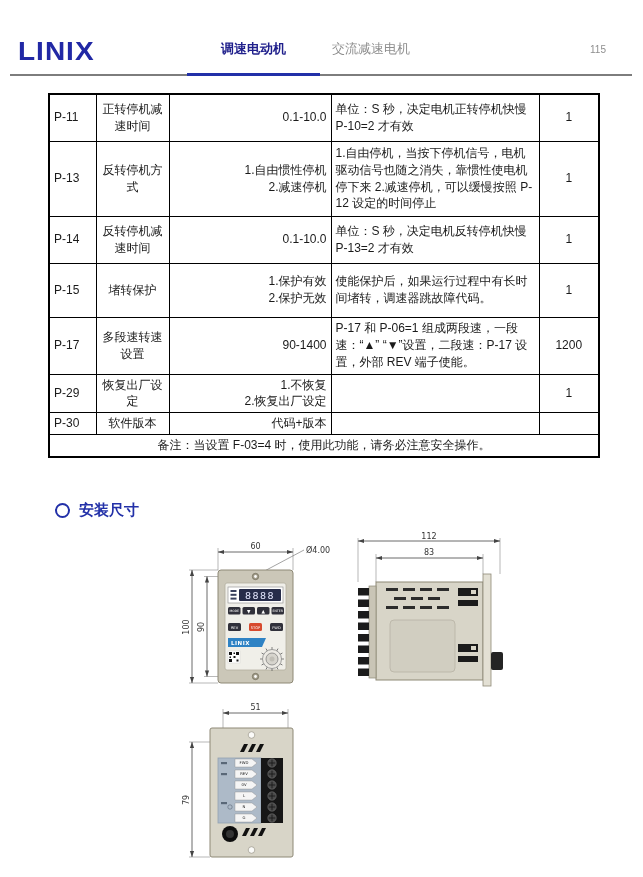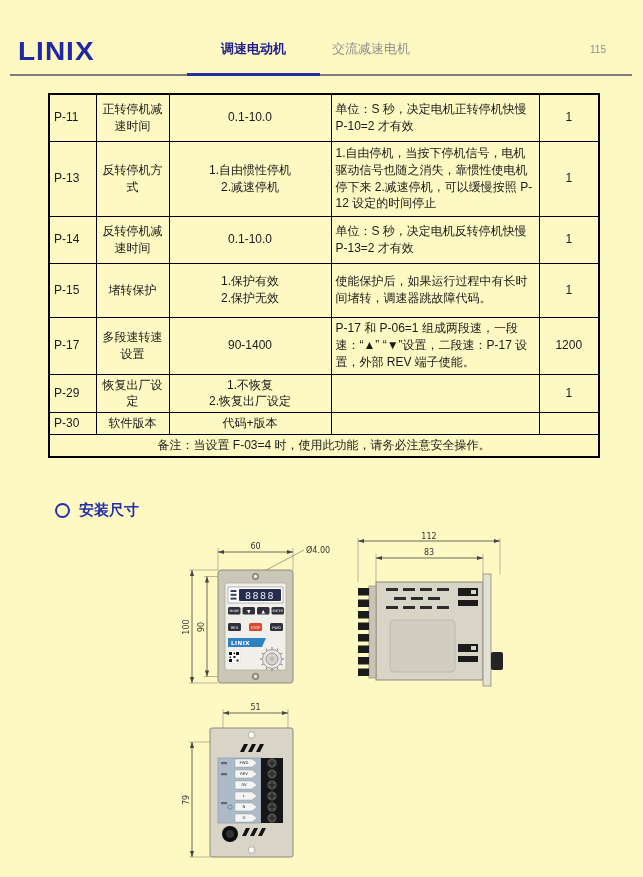--- a/index.html
+++ b/index.html
@@ -1,36 +1,36 @@
 <!DOCTYPE html>
 <html><head>
 <meta charset="utf-8">
 <style>
   html,body{margin:0;padding:0;background:#e9e9e9;}
   .page{
-    position:relative;width:643px;height:877px;background:#fef9c3;
+    position:relative;width:643px;height:877px;background:#ffffff;
     font-family:"Liberation Sans","DejaVu Sans",sans-serif;color:#1a1a1a;
     overflow:hidden;margin:0 auto;
   }
   
   .logo{position:absolute;left:18px;top:36px;font-size:28px;font-weight:800;
         color:#2128a5;letter-spacing:1px;transform:scaleY(.92);}
   .tab{position:absolute;top:40px;font-size:13px;}
   .tab-active{left:187px;width:133px;text-align:center;font-weight:bold;color:#20208c;}
   .tab-inactive{left:332px;color:#8e8e8e;}
   .page-number{position:absolute;top:44px;right:37px;font-size:10px;color:#8e8e8e;}
   .header-rule{position:absolute;top:74px;left:10px;width:622px;height:2px;background:#7d7d7d;}
   .tab-underline{position:absolute;top:73px;left:187px;width:133px;height:3px;background:#2230a8;}
   
   .ptable{position:absolute;left:48px;top:93px;width:550px;border-collapse:collapse;
           table-layout:fixed;font-size:12px;border:2px solid #000;}
   .ptable td{border:1px solid #000;padding:2px 4px;vertical-align:middle;line-height:1.4;}
   .c-param{}
   .c-name{text-align:center;padding:2px 3px;}
-  .c-range{text-align:center;padding-left:6px;white-space:pre-line;}
+  .c-range{text-align:right;padding-left:6px;white-space:pre-line;}
   .c-desc{text-align:left;padding:3px 6px;white-space:pre-line;margin-left:16px;}
   .c-def{text-align:center;}
   .note-cell{text-align:center;}
   
   .section-title{position:absolute;left:55px;top:501px;display:flex;align-items:center;
                  color:#2230a8;font-size:15px;font-weight:bold;}
   .circle-icon{width:11px;height:11px;border:2.5px solid #2230a8;border-radius:50%;
                margin-right:9px;flex:none;}
   
   .drawing{position:absolute;}

